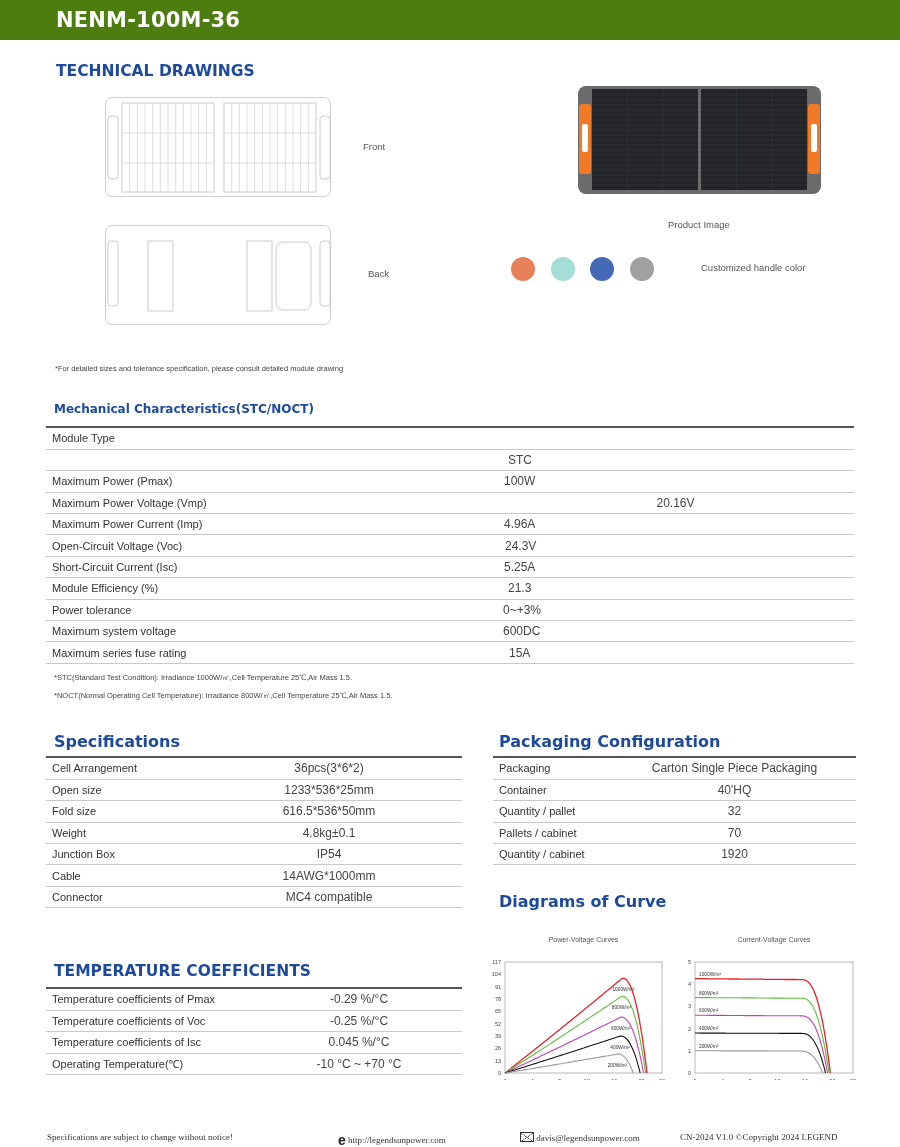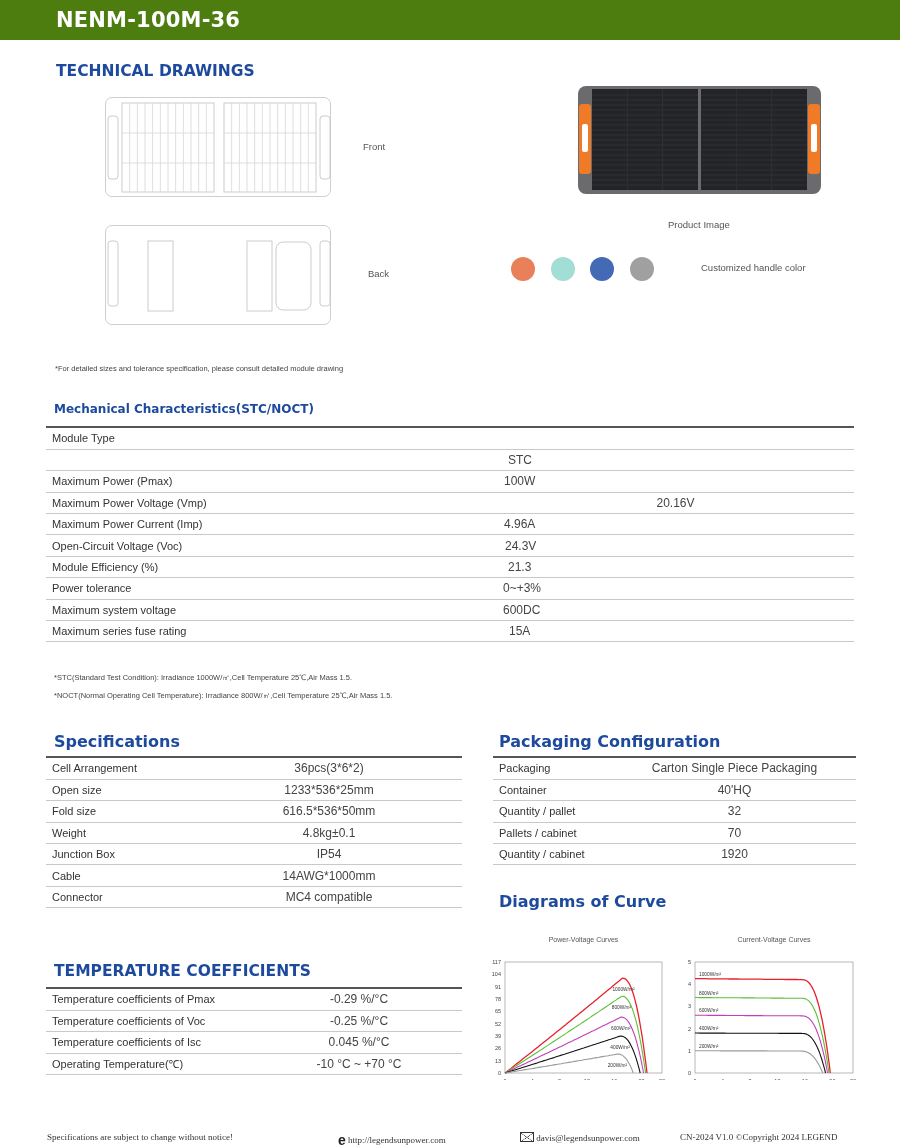--- a/index.html
+++ b/index.html
@@ -163,20 +163,24 @@
       </tr>
     <tr>
         <td>Maximum Power Current (Imp)</td>
         <td class="val" style="text-align:left;padding-left:58px">4.96A</td>
       </tr>
     <tr>
         <td>Open-Circuit Voltage (Voc)</td>
         <td class="val" style="text-align:left;padding-left:59px">24.3V</td>
       </tr>
     <tr>
+        <td>Short-Circuit Current (Isc)</td>
+        <td class="val" style="text-align:left;padding-left:58px">5.25A</td>
+      </tr>
+    <tr>
         <td>Module Efficiency  (%)</td>
         <td class="val" style="text-align:left;padding-left:62px">21.3</td>
       </tr>
     <tr>
         <td>Power tolerance</td>
         <td class="val" style="text-align:left;padding-left:57px">0~+3%</td>
       </tr>
     <tr>
         <td>Maximum system voltage</td>
         <td class="val" style="text-align:left;padding-left:57px">600DC</td>

